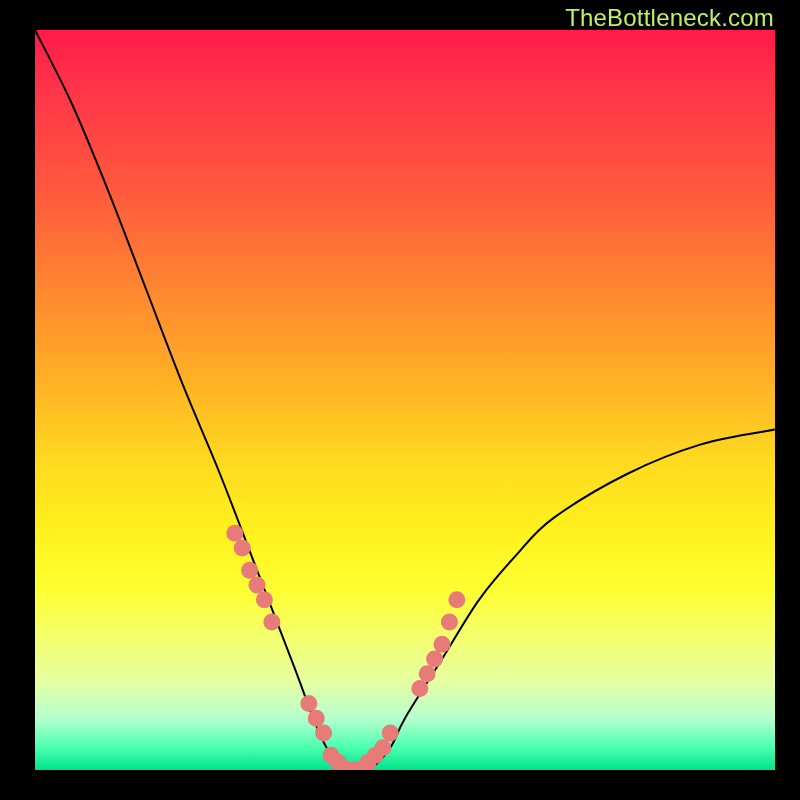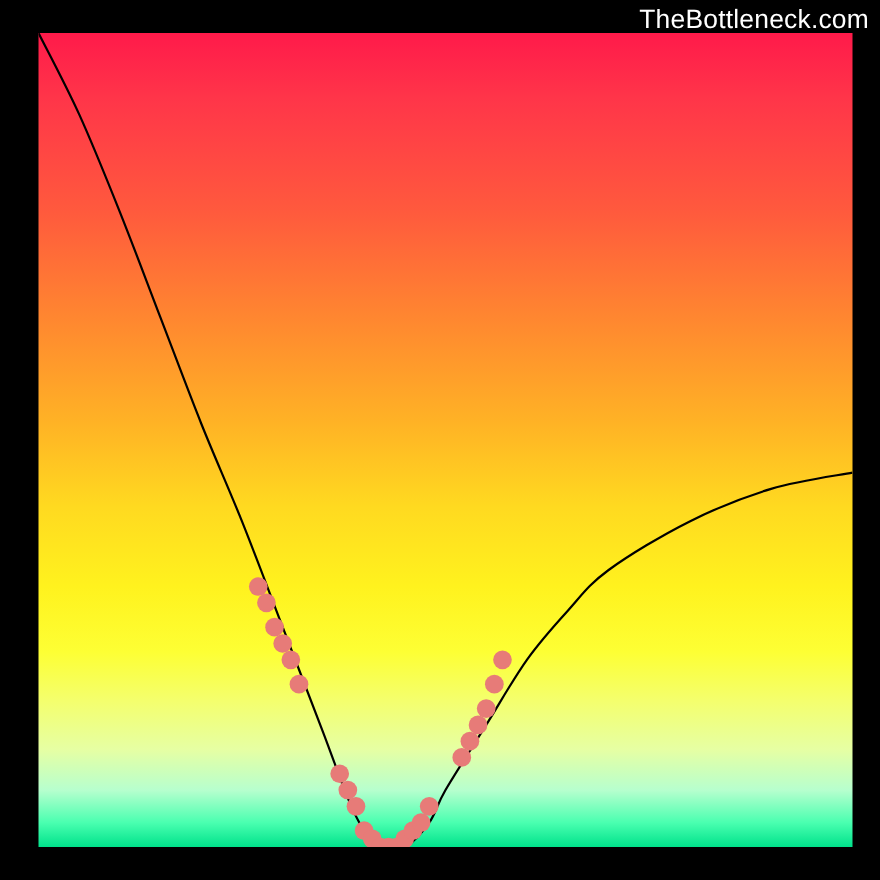--- a/index.html
+++ b/index.html
@@ -45,23 +45,23 @@
   }
   svg.curve {
     position: absolute;
     left: 0;
     top: 0;
     width: 740px;
     height: 740px;
   }
   .watermark {
     position: absolute;
-    right: 10px;
+    right: 26px;
     top: 4px;
-    color: #ffffff;
+    color: #bef264;
     font-size: 24px;
     font-weight: 500;
     letter-spacing: 0.2px;
   }
 </style>
 </head>
 <body>
 
 <div class="frame">
 

